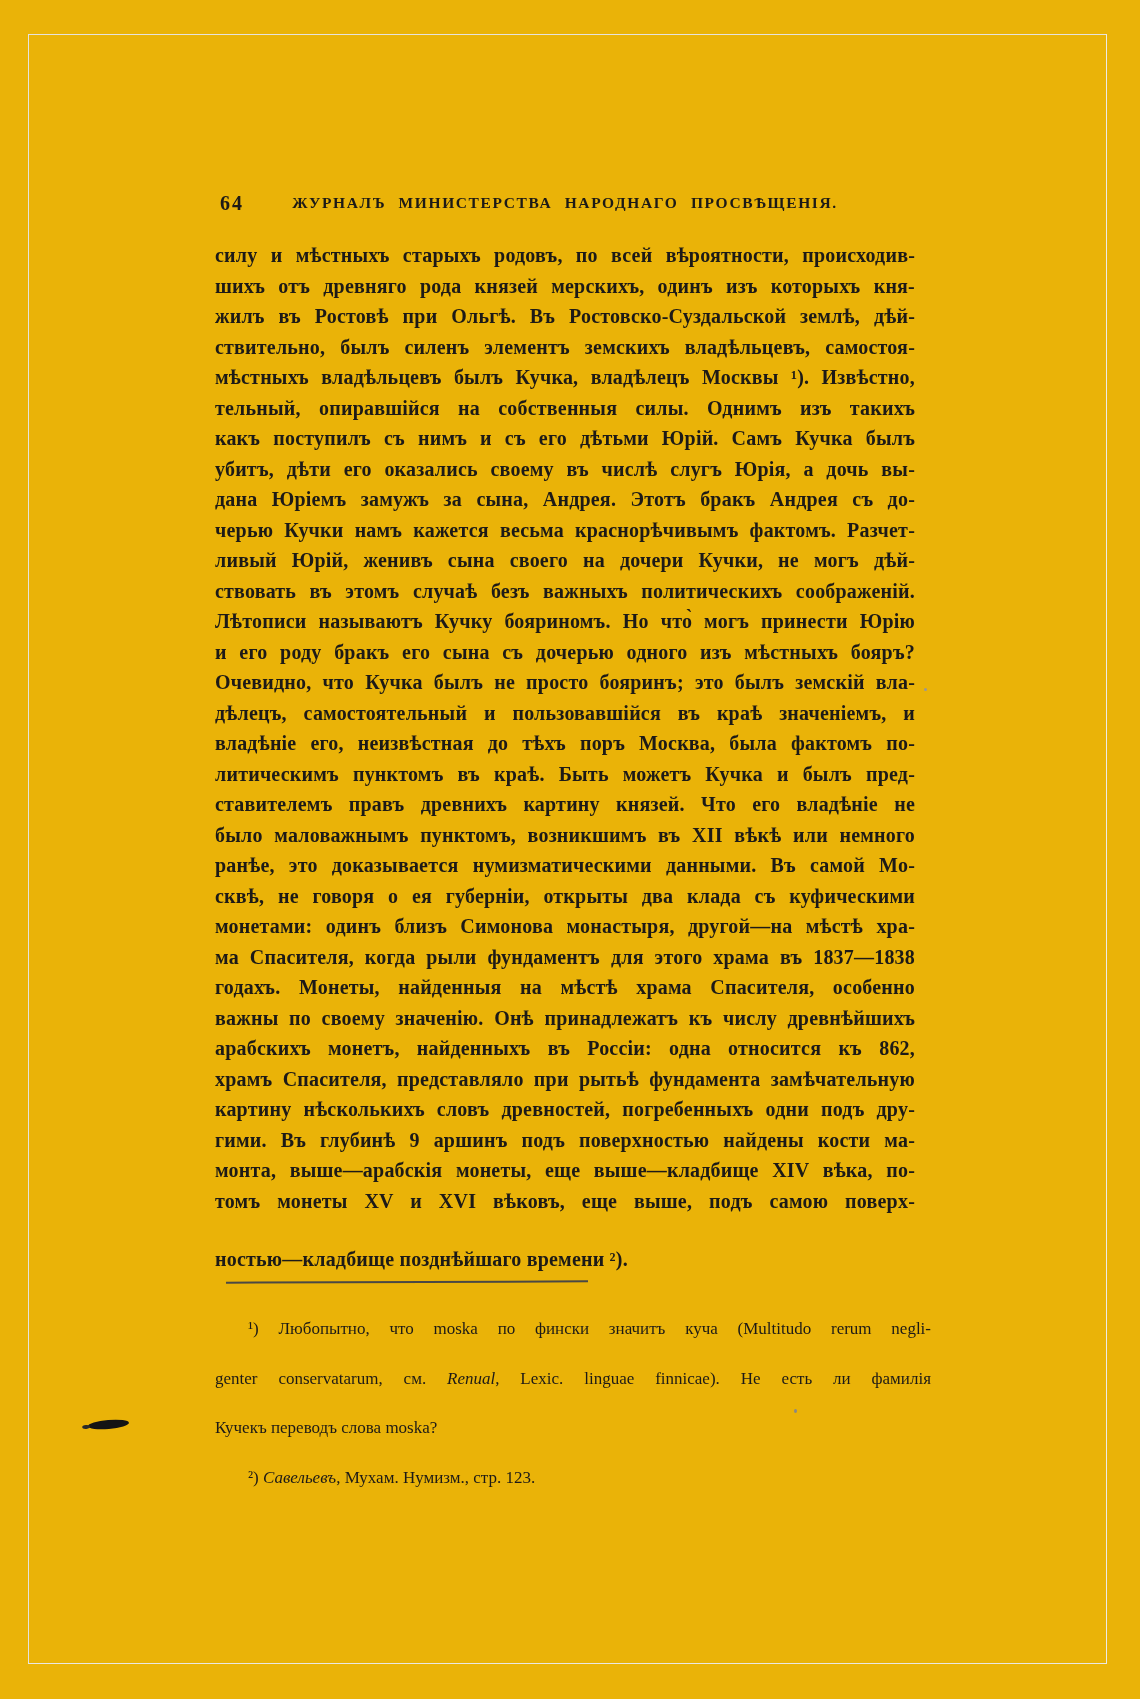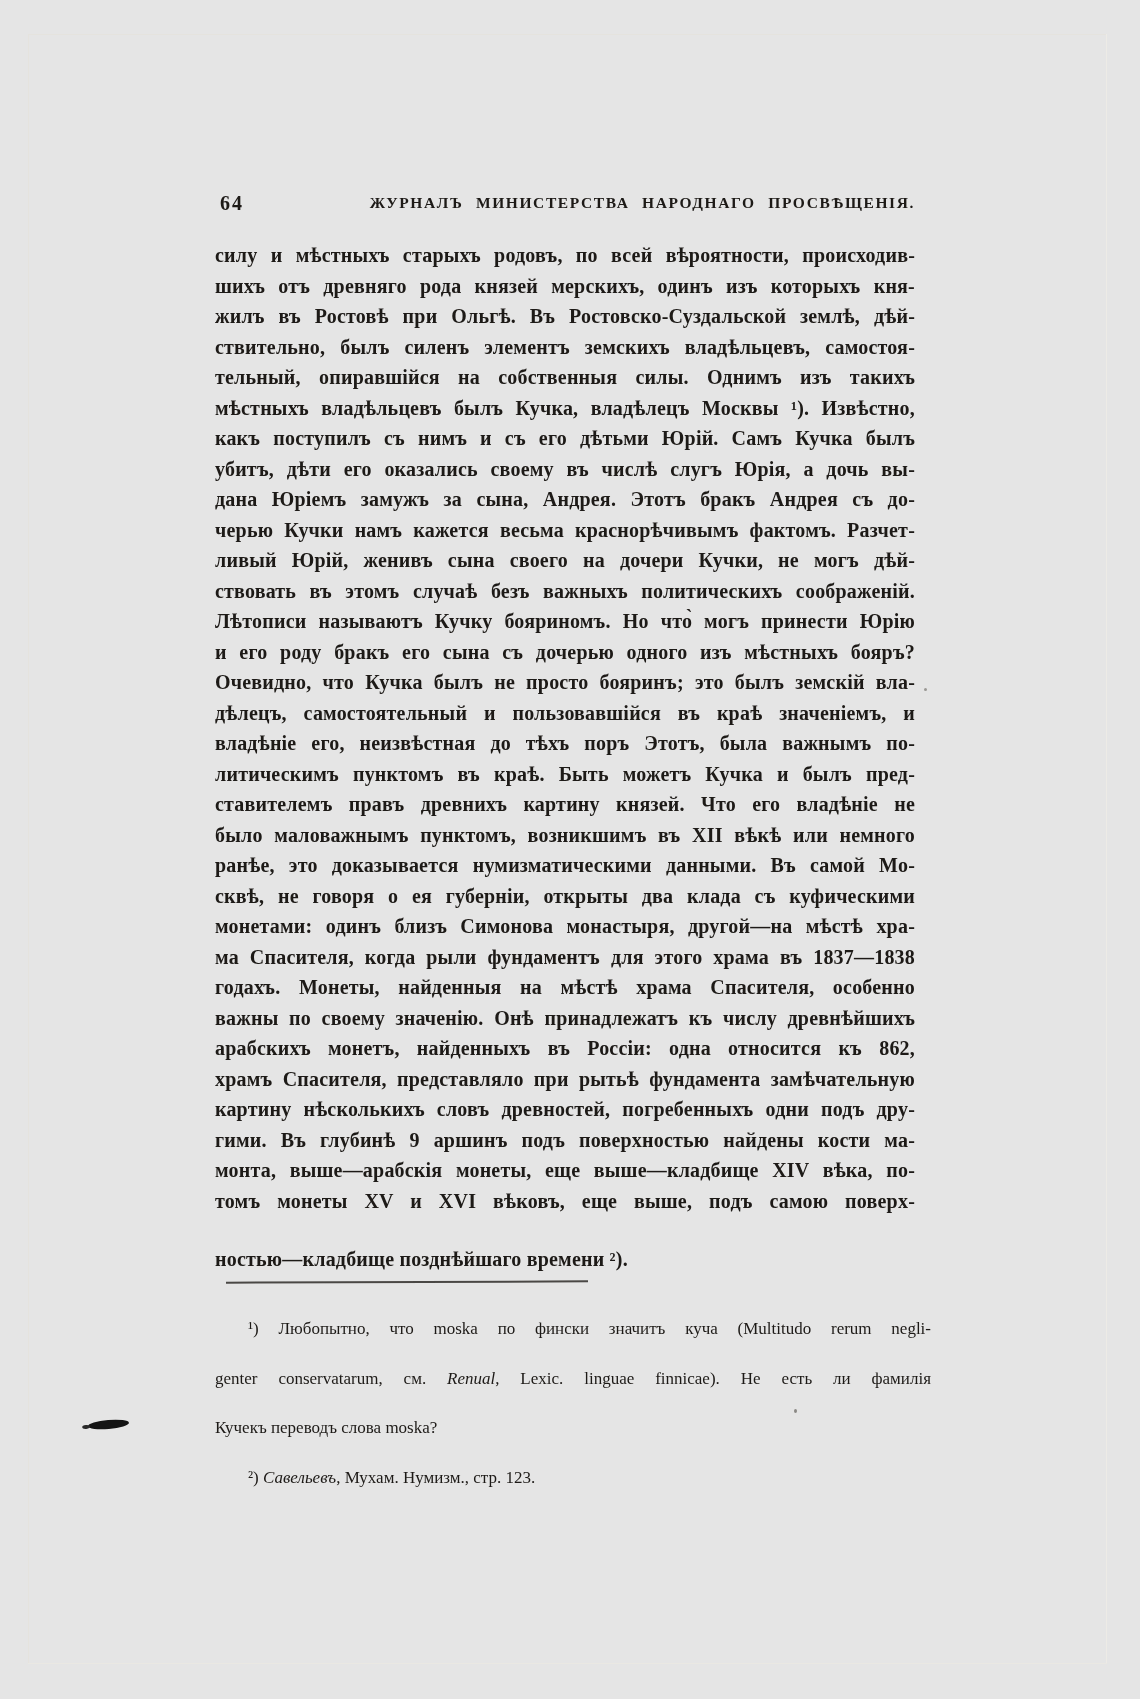--- a/index.html
+++ b/index.html
@@ -1,27 +1,27 @@
 <!DOCTYPE html>
 <html lang="ru"><head>
 <meta charset="utf-8">
 <style>
   html,body{margin:0;padding:0;background:#fbfaf6;}
-  .sheet{position:relative;width:1140px;height:1699px;background:#e5e5e5;overflow:hidden;
+  .sheet{position:relative;width:1140px;height:1699px;background:#eab308;overflow:hidden;
          font-family:"Liberation Serif",serif;color:#1d1a17;}
   
   .edge{position:absolute;background:#e5e3de;}
   .edge-top{left:28px;top:34px;width:1079px;height:1px;}
   .edge-left{left:28px;top:34px;width:1px;height:1630px;}
   .edge-right{left:1106px;top:34px;width:1px;height:1630px;background:#edebe6;}
   .edge-bottom{left:28px;top:1663px;width:1079px;height:1px;background:#eae8e3;}
   
   .header{position:absolute;left:215px;top:191px;width:700px;height:28px;}
   .pagenum{position:absolute;left:5px;top:1px;font-size:20px;font-weight:bold;letter-spacing:2px;}
-  .runhead{display:block;text-align:right;font-weight:bold;font-size:15.5px;
+  .runhead{display:block;text-align:center;font-weight:bold;font-size:15.5px;
            letter-spacing:1.6px;word-spacing:7px;padding-top:3px;white-space:nowrap;}
   
   .bodytext{position:absolute;left:215px;top:240px;width:700px;}
   .bl{height:30.5px;line-height:30.5px;font-size:20px;font-weight:bold;
       text-align:justify;text-align-last:justify;letter-spacing:.2px;}
   .bl.last{text-align-last:left;margin-top:28px;}
   
   .fnrule{position:absolute;left:226px;top:1281px;width:362px;height:2px;background:#4a4845;
           transform:rotate(-.2deg);}
   
@@ -52,33 +52,33 @@
   <div class="header">
     <span class="pagenum">64</span>
     <span class="runhead">ЖУРНАЛЪ МИНИСТЕРСТВА НАРОДНАГО ПРОСВѢЩЕНІЯ.</span>
   </div>
 
   <div class="bodytext">
     <div class="bl">силу и мѣстныхъ старыхъ родовъ, по всей вѣроятности, происходив-</div>
     <div class="bl">шихъ отъ древняго рода князей мерскихъ, одинъ изъ которыхъ кня-</div>
     <div class="bl">жилъ въ Ростовѣ при Ольгѣ. Въ Ростовско-Суздальской землѣ, дѣй-</div>
     <div class="bl">ствительно, былъ силенъ элементъ земскихъ владѣльцевъ, самостоя-</div>
+    <div class="bl">мѣстныхъ владѣльцевъ былъ Кучка, владѣлецъ Москвы ¹). Извѣстно,</div>
     <div class="bl">тельный, опиравшійся на собственныя силы. Однимъ изъ такихъ</div>
-    <div class="bl">мѣстныхъ владѣльцевъ былъ Кучка, владѣлецъ Москвы ¹). Извѣстно,</div>
     <div class="bl">какъ поступилъ съ нимъ и съ его дѣтьми Юрій. Самъ Кучка былъ</div>
     <div class="bl">убитъ, дѣти его оказались своему въ числѣ слугъ Юрія, а дочь вы-</div>
     <div class="bl">дана Юріемъ замужъ за сына, Андрея. Этотъ бракъ Андрея съ до-</div>
     <div class="bl">черью Кучки намъ кажется весьма краснорѣчивымъ фактомъ. Разчет-</div>
     <div class="bl">ливый Юрій, женивъ сына своего на дочери Кучки, не могъ дѣй-</div>
     <div class="bl">ствовать въ этомъ случаѣ безъ важныхъ политическихъ соображеній.</div>
     <div class="bl">Лѣтописи называютъ Кучку бояриномъ. Но что̀ могъ принести Юрію</div>
     <div class="bl">и его роду бракъ его сына съ дочерью одного изъ мѣстныхъ бояръ?</div>
     <div class="bl">Очевидно, что Кучка былъ не просто бояринъ; это былъ земскій вла-</div>
     <div class="bl">дѣлецъ, самостоятельный и пользовавшійся въ краѣ значеніемъ, и</div>
-    <div class="bl">владѣніе его, неизвѣстная до тѣхъ поръ Этотъ, была важнымъ по-</div>
+    <div class="bl">владѣніе его, неизвѣстная до тѣхъ поръ Москва, была фактомъ по-</div>
     <div class="bl">литическимъ пунктомъ въ краѣ. Быть можетъ Кучка и былъ пред-</div>
     <div class="bl">ставителемъ правъ древнихъ картину князей. Что его владѣніе не</div>
     <div class="bl">было маловажнымъ пунктомъ, возникшимъ въ XII вѣкѣ или немного</div>
     <div class="bl">ранѣе, это доказывается нумизматическими данными. Въ самой Мо-</div>
     <div class="bl">сквѣ, не говоря о ея губерніи, открыты два клада съ куфическими</div>
     <div class="bl">монетами: одинъ близъ Симонова монастыря, другой—на мѣстѣ хра-</div>
     <div class="bl">ма Спасителя, когда рыли фундаментъ для этого храма въ 1837—1838</div>
     <div class="bl">годахъ. Монеты, найденныя на мѣстѣ храма Спасителя, особенно</div>
     <div class="bl">важны по своему значенію. Онѣ принадлежатъ къ числу древнѣйшихъ</div>
     <div class="bl">арабскихъ монетъ, найденныхъ въ Россіи: одна относится къ 862,</div>

